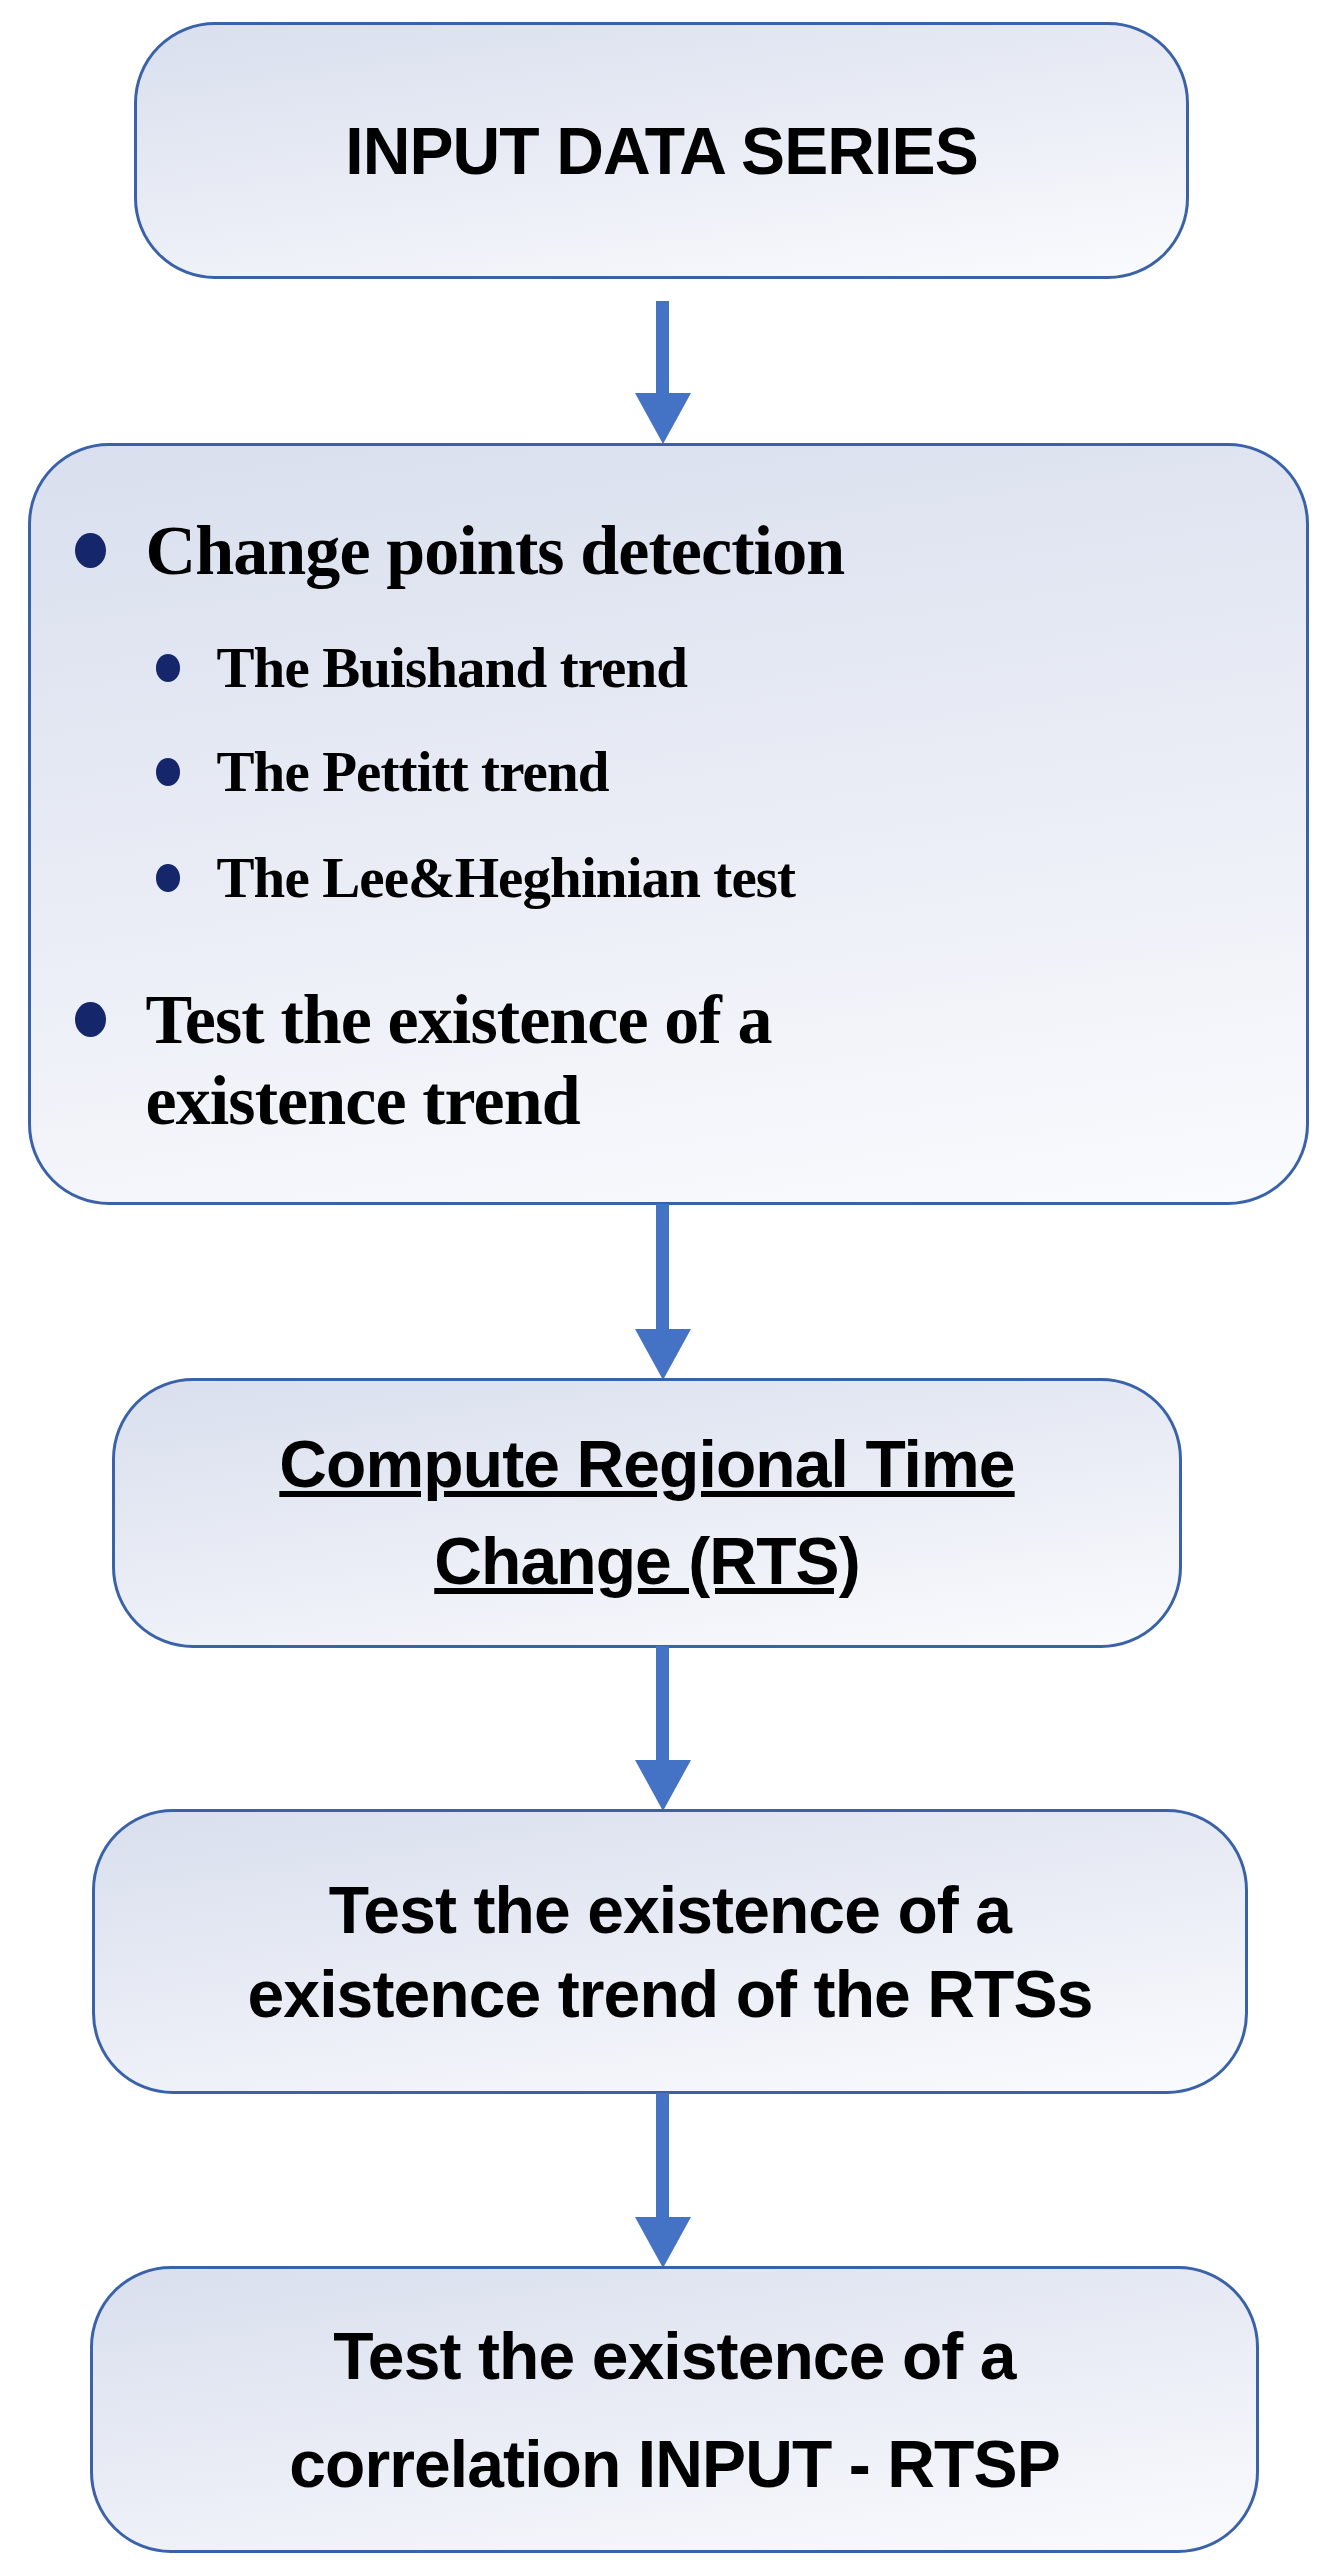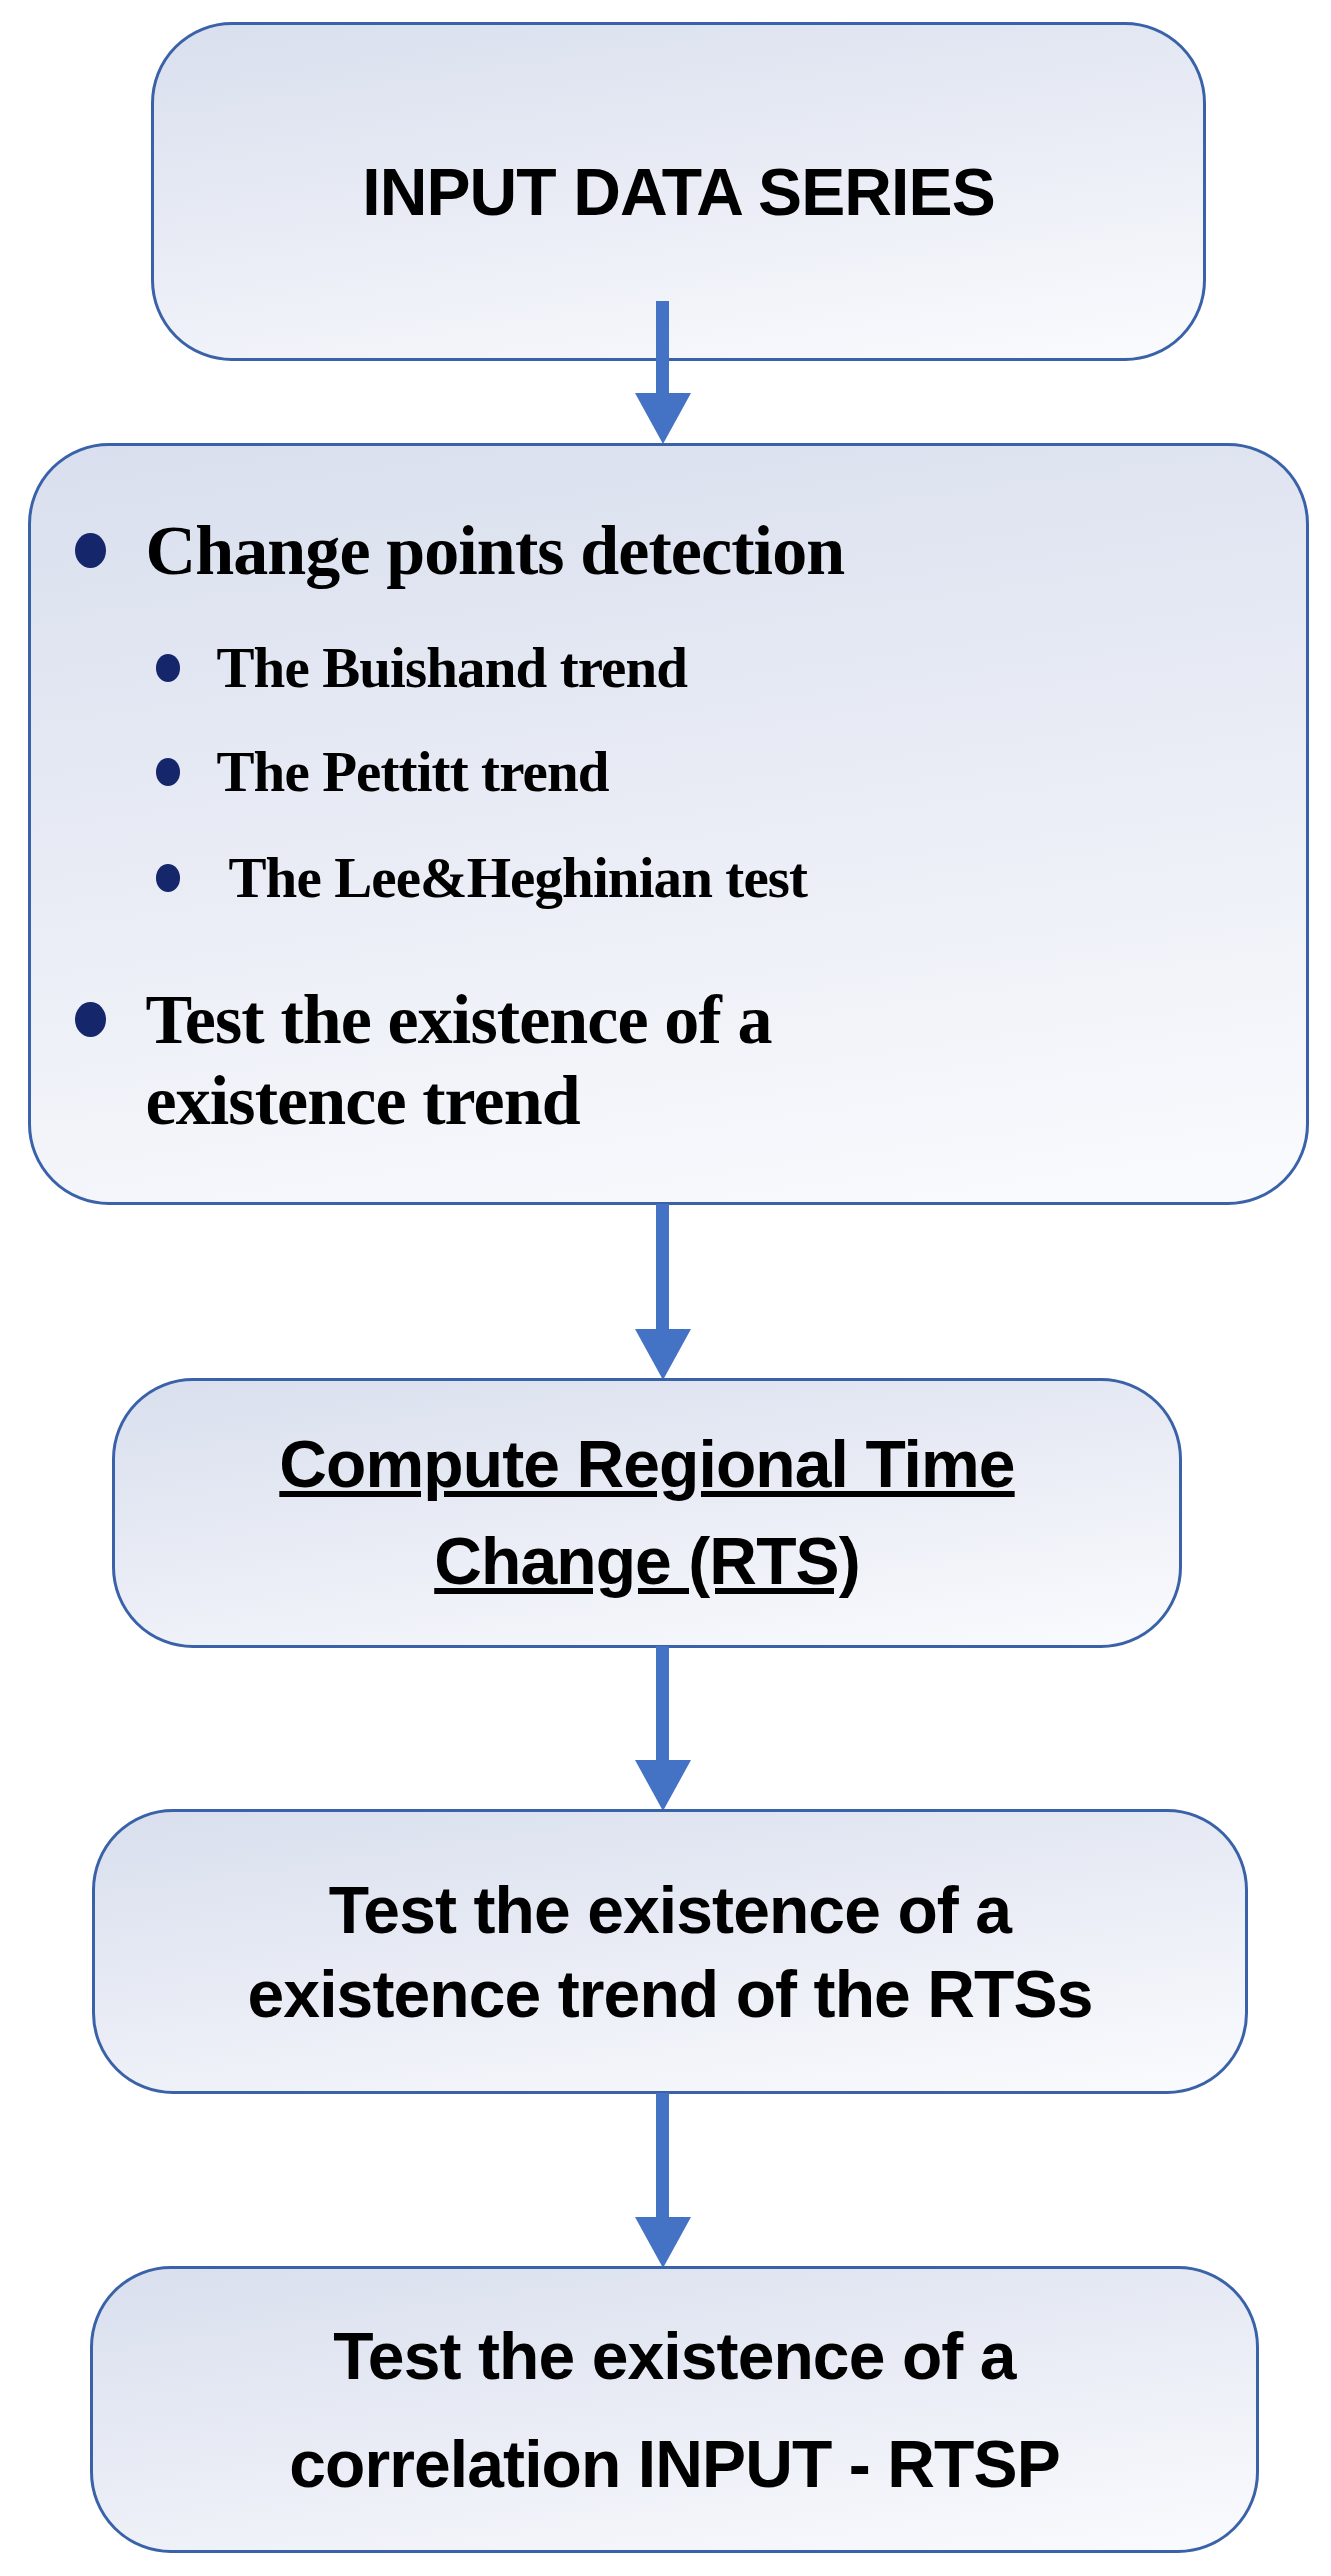--- a/index.html
+++ b/index.html
@@ -33,30 +33,30 @@
     flex-direction: column;
     justify-content: center;
     align-items: center;
     width: 100%;
     height: 100%;
     text-align: center;
   }
   .line { display: block; white-space: nowrap; }
 
   
-  #box1 { left: 134px; top: 22px; width: 1055px; height: 339px; font-size: 66px; margin-left: 17px; }
+  #box1 { left: 134px; top: 22px; width: 1055px; height: 257px; font-size: 66px; }
   
   #box2 { left: 27.5px; top: 443px; width: 1281px; height: 762px; }
   #box2 ul { margin: 0; padding: 64px 27.5px 0 0; list-style: none; font-family: Liberation Serif, serif; }
   #box2 li { display: flex; align-items: flex-start; }
   li.l1 { font-size: 70px; line-height: 81px; margin-left: 44px; }
   li.l2 { font-size: 57px; line-height: 70px; margin-left: 125px; }
   #box2 li:nth-child(2) { margin-top: 42px; }
   #box2 li:nth-child(3) { margin-top: 34px; }
-  #box2 li:nth-child(4) { margin-top: 36px; gap: 12px; }
+  #box2 li:nth-child(4) { margin-top: 36px; }
   #box2 li:nth-child(5) { margin-top: 66px; }
   .dot {
     flex: 0 0 auto;
     background: var(--bullet, #15266b);
     border-radius: 50%;
   }
   .l1 > .dot { width: 31px; height: 35px; margin-top: 23px; margin-right: 40px; }
   .l2 > .dot { width: 24px; height: 27.5px; margin-top: 21px; margin-right: 37px; }
   .txt .line { white-space: nowrap; }
 

